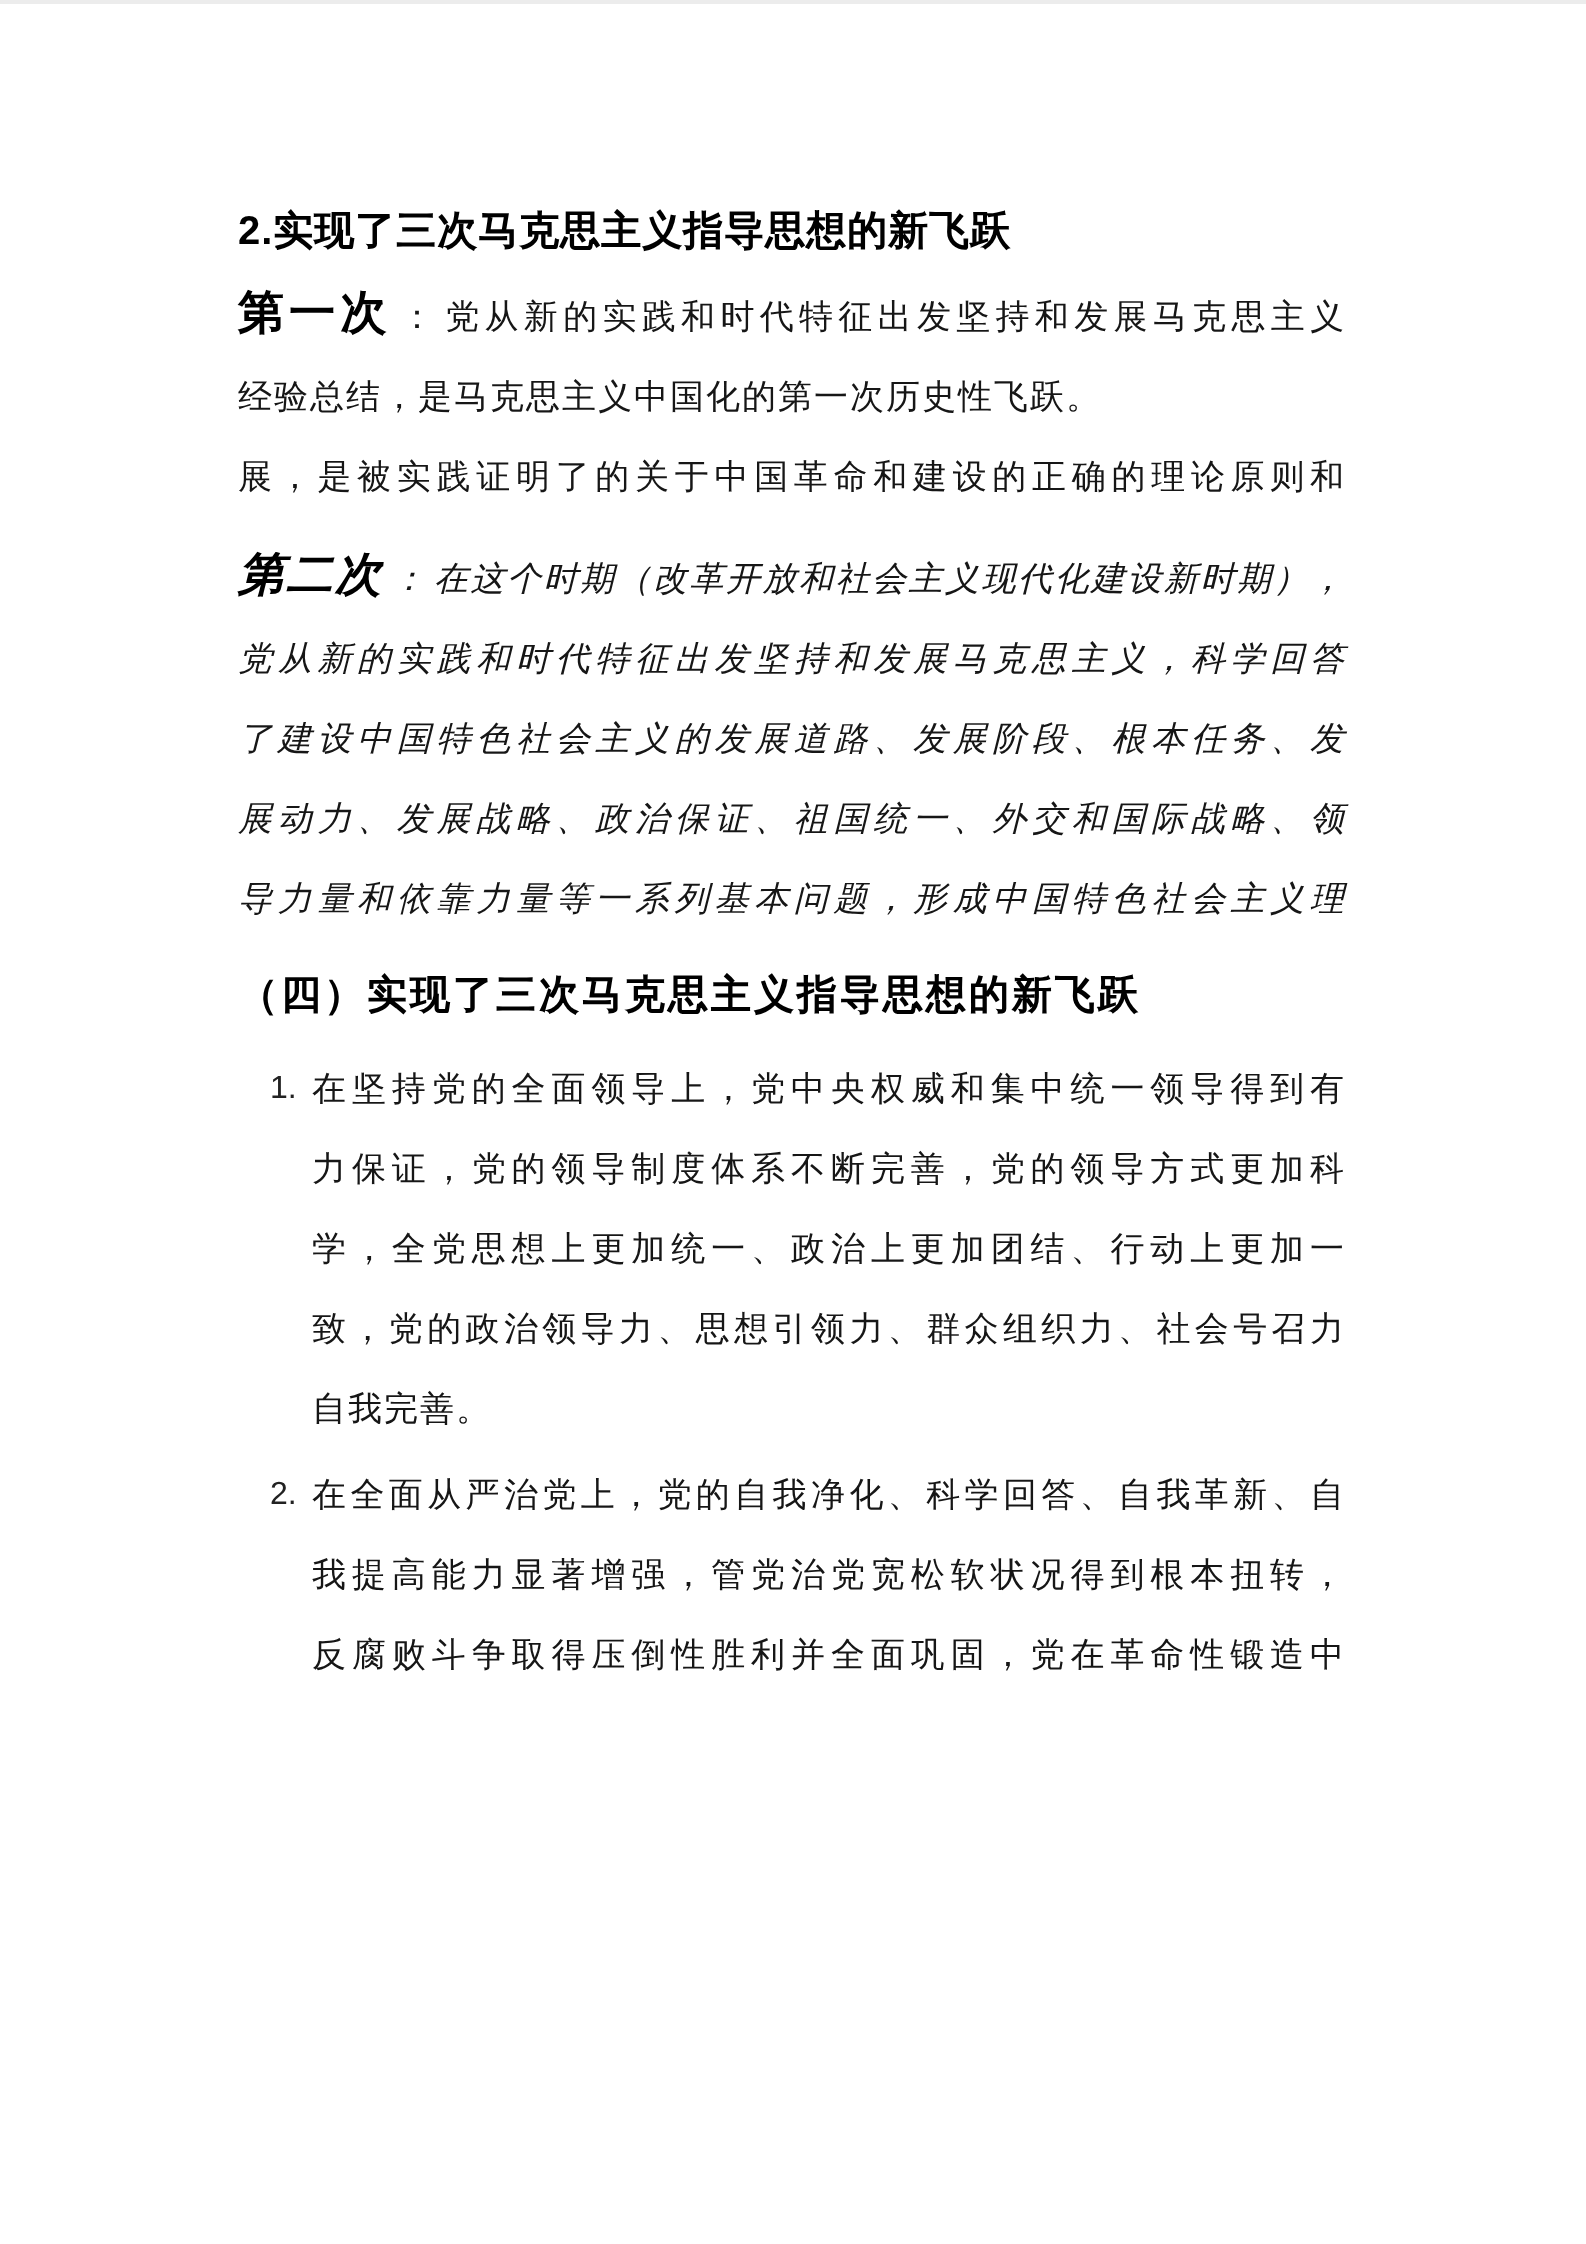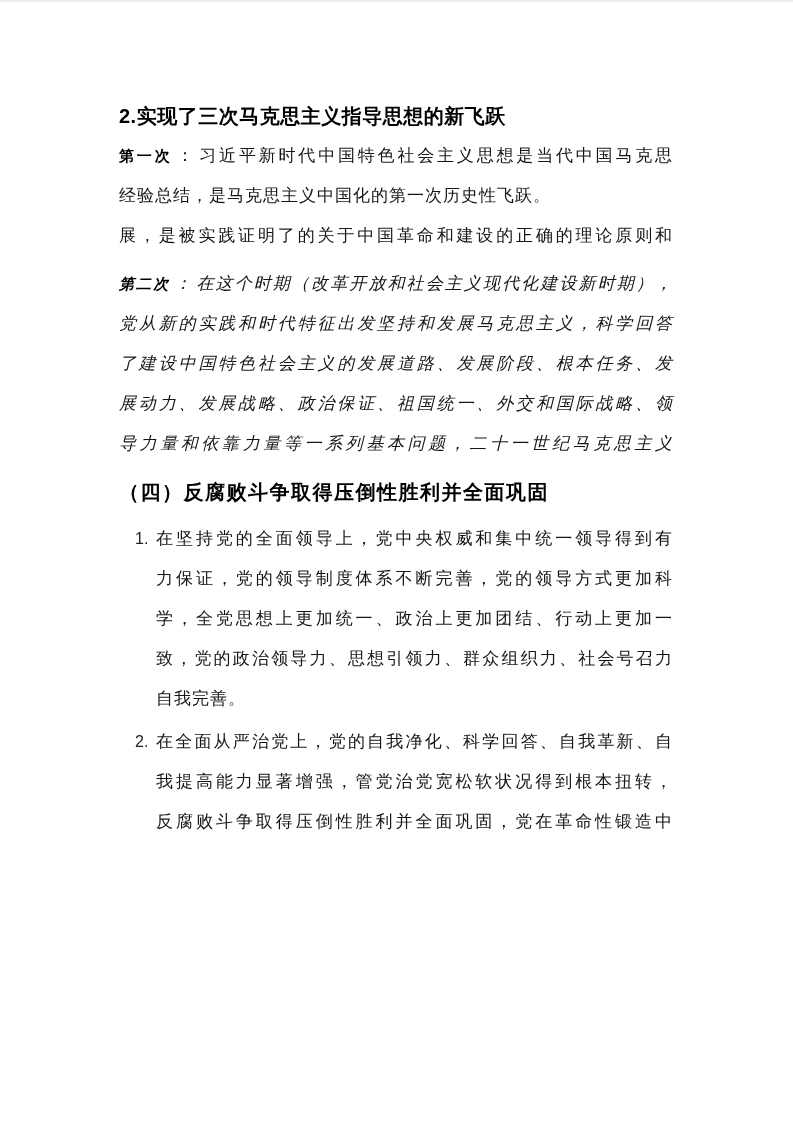--- a/index.html
+++ b/index.html
@@ -51,21 +51,21 @@
   }
   .line.last {
     text-align-last: left;
   }
   .continues .line.last {
     text-align-last: justify;
   }
   .para-label {
     font-family: "Liberation Sans", "DejaVu Sans", sans-serif;
     font-weight: 700;
-    font-size: 15px;
+    font-size: 23px;
     color: #000000;
   }
   .para-colon {
     padding: 0 3px 0 4px;
     color: #161616;
   }
   .achievement-list {
     list-style: none;
     margin: 7px 0 0 0;
     padding: 0;
@@ -89,41 +89,41 @@
   }
 </style>
 </head>
 <body>
 
 <div class="page">
 
   <h1 class="doc-heading">2.实现了三次马克思主义指导思想的新飞跃</h1>
 
   <div class="para">
-    <div class="line"><span class="para-label">第一次</span><span class="para-colon">：</span><span>习近平新时代中国特色社会主义思想是当代中国马克思</span></div>
+    <div class="line"><span class="para-label">第一次</span><span class="para-colon">：</span><span>党从新的实践和时代特征出发坚持和发展马克思主义</span></div>
     <div>
         <div class="line last">经验总结，是马克思主义中国化的第一次历史性飞跃。</div>
         <div class="line">展，是被实践证明了的关于中国革命和建设的正确的理论原则和</div>
       </div>
   </div>
 
   <div class="para">
     <div class="line"><span class="para-label">第二次</span><span class="para-colon">：</span><span>在这个时期（改革开放和社会主义现代化建设新时期），</span></div>
     <div>
         <div class="line">党从新的实践和时代特征出发坚持和发展马克思主义，科学回答</div>
         <div class="line">了建设中国特色社会主义的发展道路、发展阶段、根本任务、发</div>
         <div class="line">展动力、发展战略、政治保证、祖国统一、外交和国际战略、领</div>
-        <div class="line">导力量和依靠力量等一系列基本问题，二十一世纪马克思主义</div>
+        <div class="line">导力量和依靠力量等一系列基本问题，形成中国特色社会主义理</div>
       </div>
   </div>
 
   <div class="para">
   </div>
 
-  <h2 class="doc-heading second">（四）反腐败斗争取得压倒性胜利并全面巩固</h2>
+  <h2 class="doc-heading second">（四）实现了三次马克思主义指导思想的新飞跃</h2>
 
   <ol class="achievement-list">
     <li class="list-item">
       <span class="item-number">1.</span>
       <div>
           <div class="line">在坚持党的全面领导上，党中央权威和集中统一领导得到有</div>
           <div class="line">力保证，党的领导制度体系不断完善，党的领导方式更加科</div>
           <div class="line">学，全党思想上更加统一、政治上更加团结、行动上更加一</div>
           <div class="line">致，党的政治领导力、思想引领力、群众组织力、社会号召力</div>
           <div class="line last">自我完善。</div>

